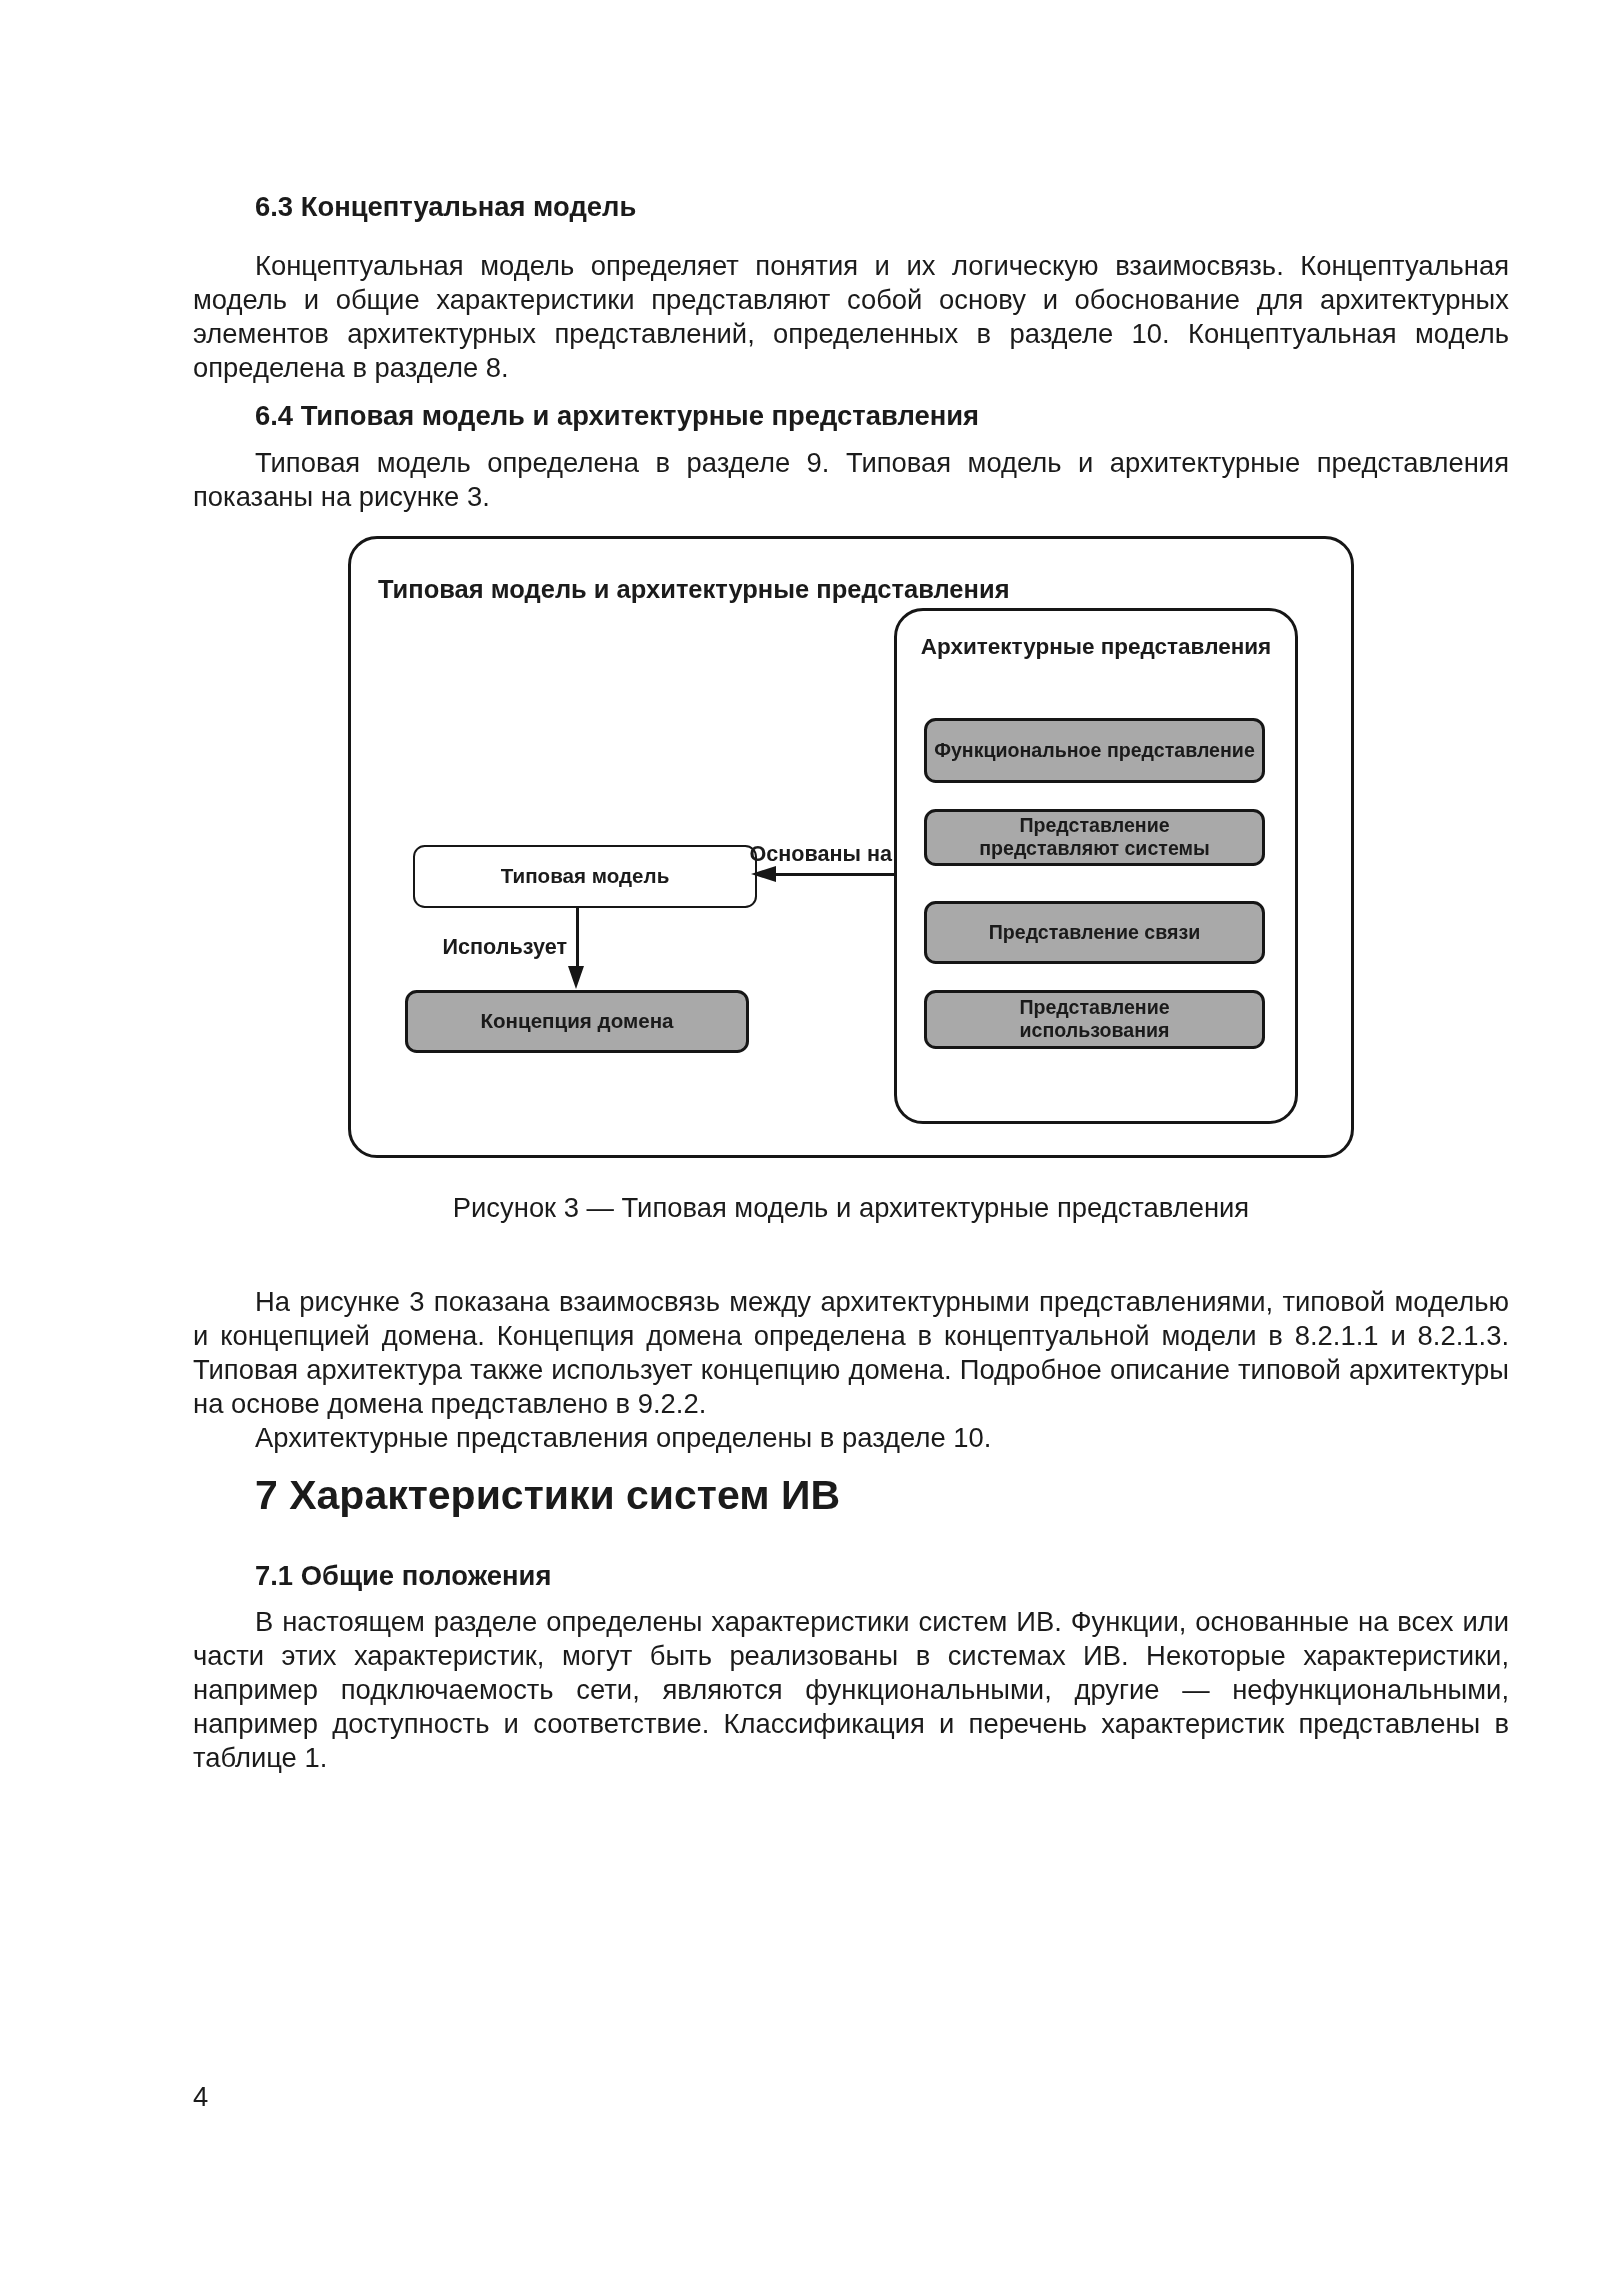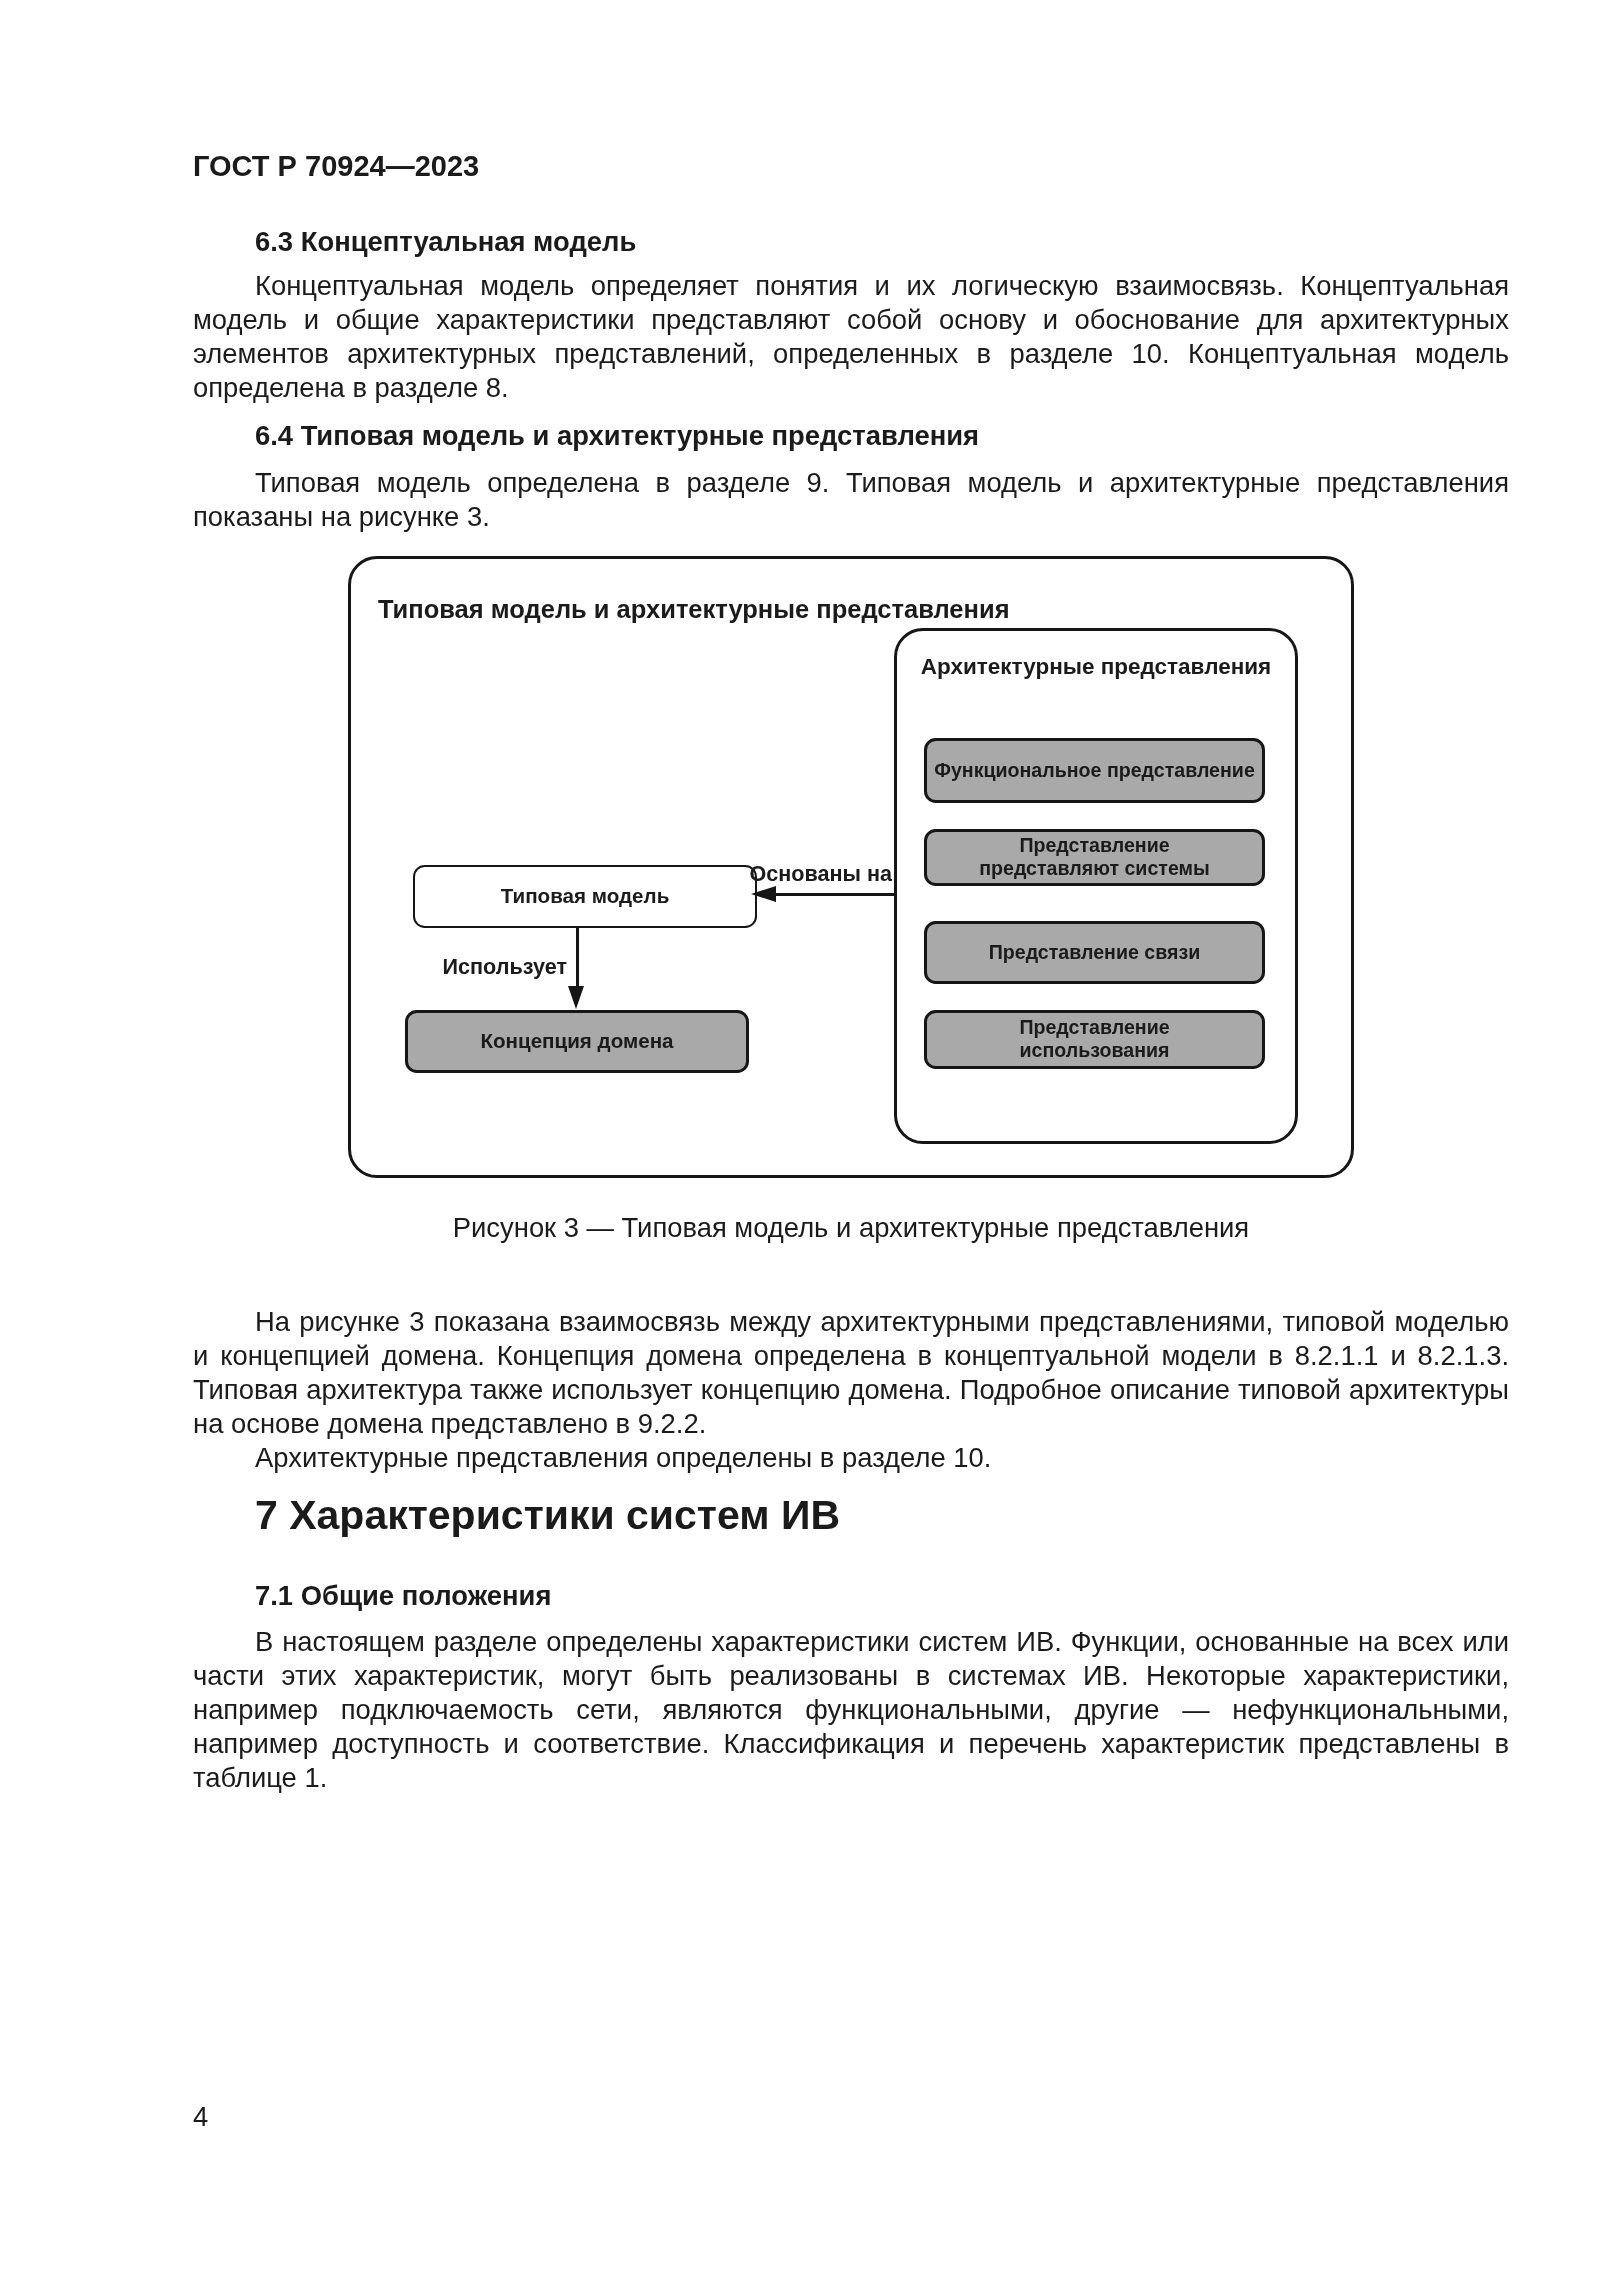--- a/index.html
+++ b/index.html
@@ -34,21 +34,21 @@
     font-weight: bold;
   }
   .body-p {
     margin: 0 112px 0 193px;
     font-size: 27.4px;
     line-height: 34px;
     text-align: justify;
     text-indent: 62px;
   }
   .mt-h63 { margin-top: 41px; }
-  .mt-p1  { margin-top: 10px; }
+  .mt-p1  { margin-top: 25px; }
   .mt-h64 { margin-top: 13.7px; }
   .mt-p2  { margin-top: 13.7px; }
   .mt-p3  { margin-top: 60px; }
   .mt-p4  { margin-top: 0; }
   .mt-h7  { margin-top: 14.7px; }
   .mt-h71 { margin-top: 38px; }
   .mt-p5  { margin-top: 12.7px; }
 
   
   .figure {
@@ -158,21 +158,20 @@
     margin: 305px 112px 0 193px;
     font-size: 27.4px;
     line-height: 34px;
   }
 </style>
 </head>
 <body>
 
 <div class="page">
 
-  <div class="running-header">ГОСТ Р 70924—2023</div>
 
   <div class="h-sub mt-h63">6.3 Концептуальная модель</div>
   <p class="body-p mt-p1">Концептуальная модель определяет понятия и их логическую взаимосвязь. Концептуальная модель и общие характеристики представляют собой основу и обоснование для архитектурных элементов архитектурных представлений, определенных в разделе 10. Концептуальная модель определена в разделе 8.</p>
 
   <div class="h-sub mt-h64">6.4 Типовая модель и архитектурные представления</div>
   <p class="body-p mt-p2">Типовая модель определена в разделе 9. Типовая модель и архитектурные представления показаны на рисунке 3.</p>
 
   <div class="figure">
     <div class="rect rect-outer"></div>
     <div class="fig-title">Типовая модель и архитектурные представления</div>

